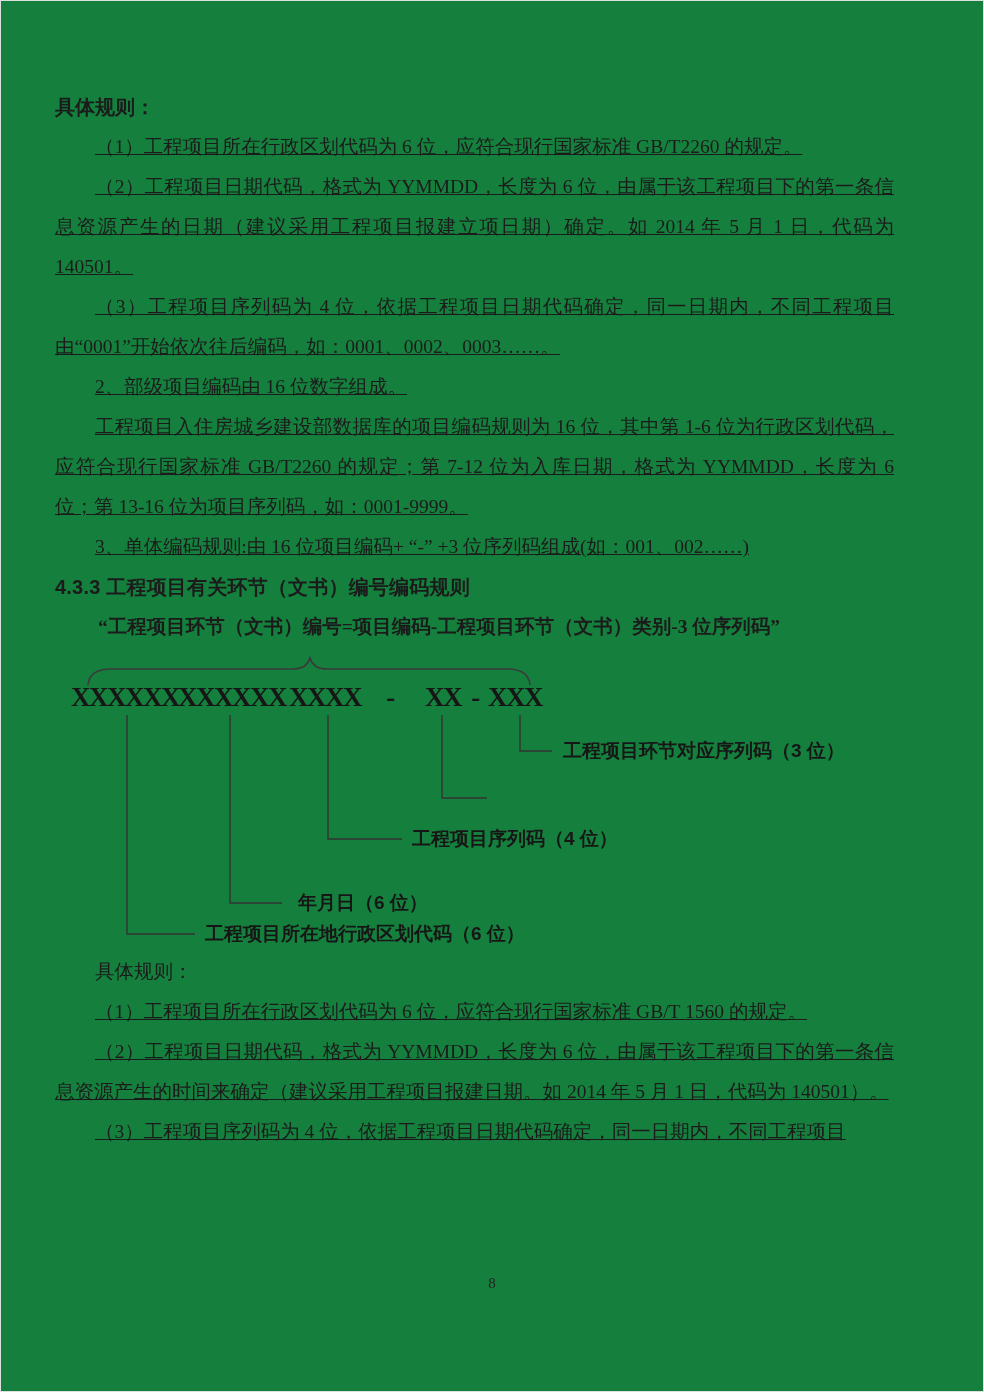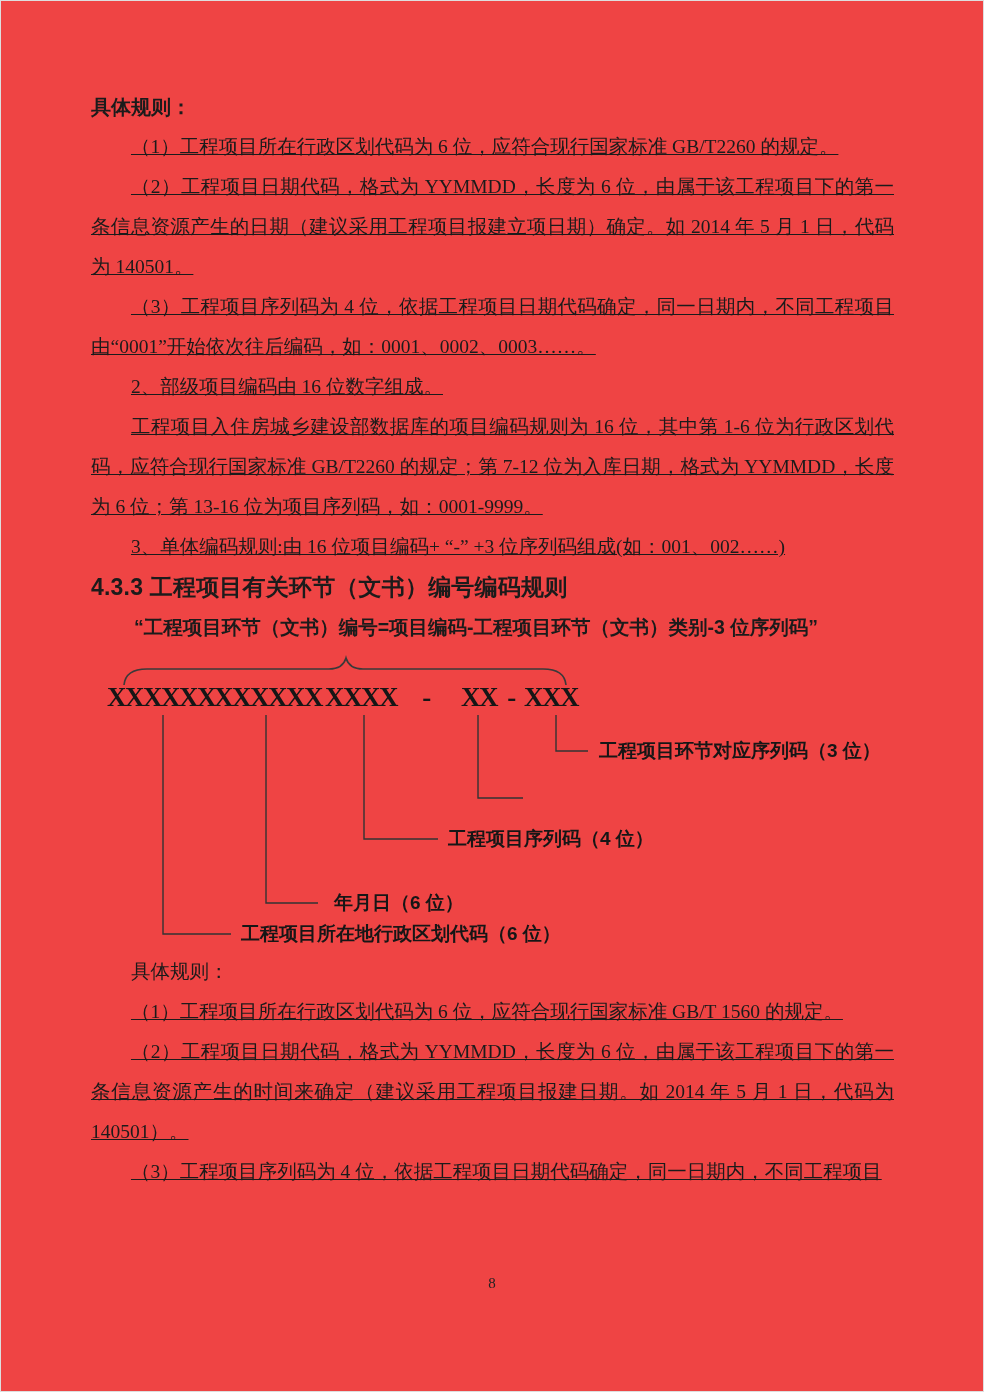--- a/index.html
+++ b/index.html
@@ -1,44 +1,44 @@
 <!DOCTYPE html>
 <html><head>
 <meta charset="utf-8">
 <style>
   html,body{margin:0;padding:0;background:#f2f2f2;}
   .page{
     position:relative;
     width:984px;height:1392px;
     margin:0 auto;
-    background:#ef4444;
+    background:#15803d;
     box-sizing:border-box;
-    padding:86px 89px 0 90px;
+    padding:86px 89px 0 54px;
     font-family:"Liberation Serif","DejaVu Serif",serif;
     font-size:19.5px;
     line-height:40px;
     color:#1b1b1b;
     border:1px solid #dedede;
     overflow:hidden;
   }
   .page p{margin:0;}
   .para{text-indent:2.05em;text-align:justify;text-decoration:underline;}
   .bold-title{
     font-family:"Liberation Sans","DejaVu Sans",sans-serif;
     font-weight:bold;
     font-size:20px;
   }
   .section-heading{
     font-family:"Liberation Sans","DejaVu Sans",sans-serif;
     font-weight:bold;
-    font-size:23px;
+    font-size:20px;
     letter-spacing:.2px;
   }
   .formula{
-    font-family:Liberation Sans, sans-serif;
+    font-family:Liberation Serif, serif;
     font-weight:bold;
     font-size:19.5px;
     padding-left:2.2em;
     text-align:justify;
   }
   .plain-title{text-indent:2.05em;}
   
   .diagram{
     position:relative;
     height:305px;

